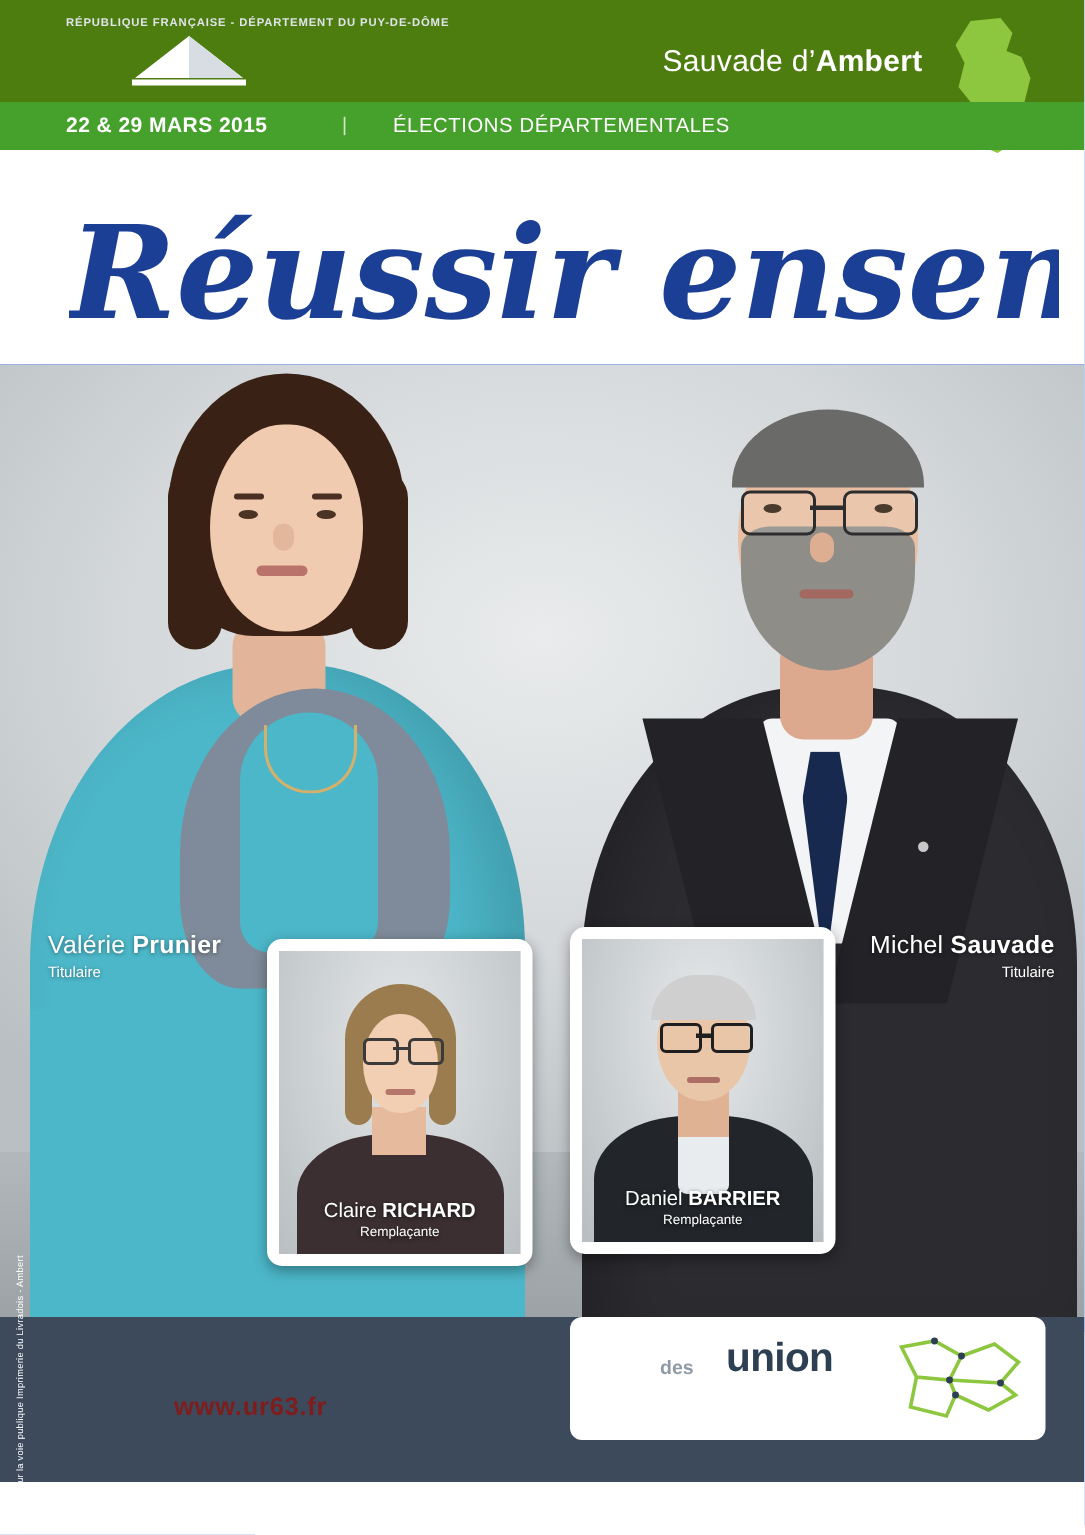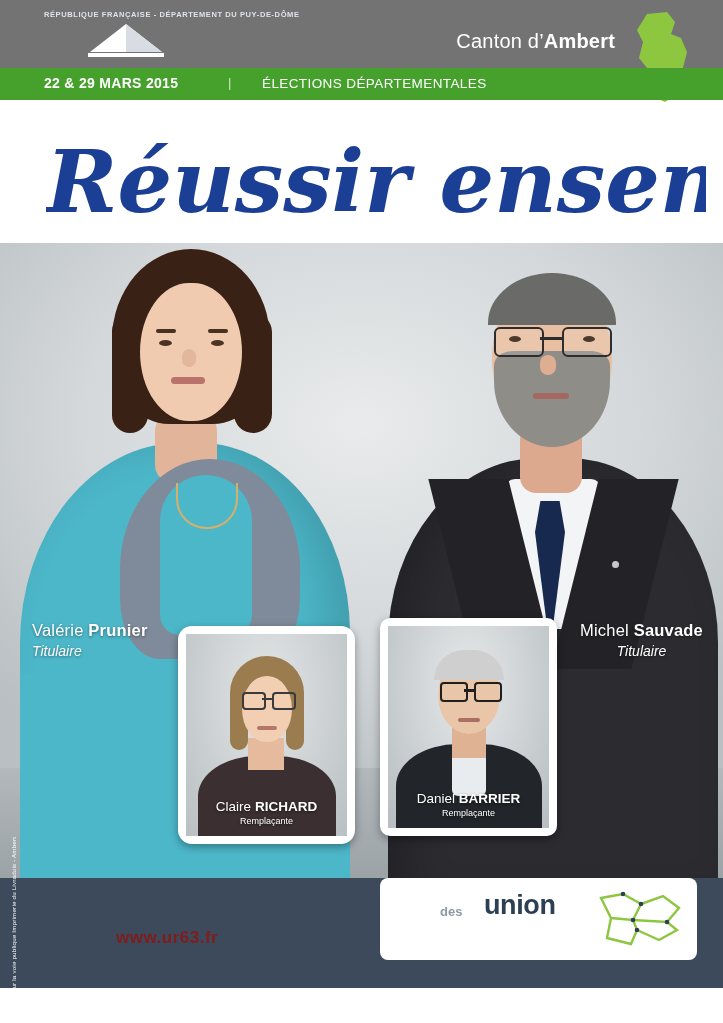--- a/index.html
+++ b/index.html
@@ -1,20 +1,20 @@
 <!DOCTYPE html>
 <html><head>
 <meta charset="utf-8">
 <style>
   html,body{margin:0;padding:0;background:#fff;}
   body{width:723px;height:1023px;overflow:hidden;font-family:"Liberation Sans",sans-serif;}
   .poster{position:relative;width:723px;height:1023px;background:#ffffff;overflow:hidden;}
 
   
-  .header{position:absolute;left:0;top:0;width:723px;height:68px;background:#737373;}
+  .header{position:absolute;left:0;top:0;width:723px;height:68px;background:#4d7c0f;}
   .rf-line{position:absolute;left:44px;top:10px;font-size:7.5px;letter-spacing:.6px;color:#dfe4ea;font-weight:bold;}
   .marianne{position:absolute;left:84px;top:22px;width:84px;height:40px;}
   .canton{position:absolute;right:108px;top:30px;font-size:20px;color:#ffffff;letter-spacing:.2px;}
   .canton b{font-weight:bold;}
 
   
   .greenbar{position:absolute;left:0;top:68px;width:723px;height:32px;background:#46a02c;}
   .greenbar .date{position:absolute;left:44px;top:7px;color:#fff;font-size:14px;font-weight:bold;letter-spacing:.3px;}
   .greenbar .sep{position:absolute;left:228px;top:7px;color:#cfeac3;font-size:13px;}
   .greenbar .elect{position:absolute;left:262px;top:8px;color:#fff;font-size:13.5px;letter-spacing:.4px;}
@@ -67,34 +67,34 @@
   .m-mouth{position:absolute;left:533px;top:150px;width:36px;height:6px;background:#a3685f;border-radius:5px;}
   .m-glass{position:absolute;left:494px;top:84px;width:116px;height:26px;}
   .m-glass .lens{position:absolute;top:0;width:46px;height:26px;border:2.5px solid #2d2d2d;border-radius:6px;background:rgba(255,255,255,.12);}
   .m-glass .bridge{position:absolute;left:46px;top:10px;width:22px;height:2.5px;background:#2d2d2d;}
   .m-eye{position:absolute;width:12px;height:6px;background:#4b3b2c;border-radius:50%;}
   .m-nose{position:absolute;left:540px;top:112px;width:16px;height:20px;background:#ddae91;border-radius:8px;}
   .m-pin{position:absolute;left:612px;top:318px;width:7px;height:7px;background:#c8c8c8;border-radius:50%;}
 
   
   .name-left{position:absolute;left:32px;top:378px;color:#fff;}
-  .name-right{position:absolute;right:20px;top:378px;color:#fff;text-align:center;}
+  .name-right{position:absolute;right:20px;top:378px;color:#fff;text-align:right;}
   .name-line{font-size:16.5px;letter-spacing:.2px;text-shadow:0 1px 3px rgba(0,0,0,.45);}
   .name-line b{font-weight:bold;}
-  .role{font-size:14px;margin-top:3px;text-shadow:0 1px 3px rgba(0,0,0,.45);font-style:italic;}
+  .role{font-size:10px;margin-top:3px;text-shadow:0 1px 3px rgba(0,0,0,.45);}
 
   
   .card{position:absolute;width:177px;height:218px;background:#fff;border-radius:10px;
         box-shadow:0 3px 9px rgba(0,0,0,.35);padding:8px 8px 0 8px;box-sizing:border-box;}
   .card .inner{position:relative;width:161px;height:202px;overflow:hidden;background:#c9ced0;}
   .card .cap{position:absolute;left:0;bottom:10px;width:100%;text-align:center;color:#fff;}
   .card .cap .n{font-size:13.5px;text-shadow:0 1px 3px rgba(0,0,0,.6);}
   .card .cap .n b{font-weight:bold;}
   .card .cap .r{font-size:9px;margin-top:2px;text-shadow:0 1px 3px rgba(0,0,0,.6);}
-  #card1{left:178px;top:383px;border-radius:14px;}
+  #card1{left:178px;top:383px;}
   #card2{left:380px;top:375px;}
 
   
   .c1-bg{position:absolute;inset:0;background:radial-gradient(ellipse at 50% 30%, #e3e6e7, #b9bfc2);}
   .c1-body{position:absolute;left:12px;top:122px;width:138px;height:90px;background:#3b2f31;border-radius:60px 60px 0 0/40px 40px 0 0;}
   .c1-neck{position:absolute;left:62px;top:104px;width:36px;height:32px;background:#e6bb9d;}
   .c1-hair{position:absolute;left:44px;top:22px;width:74px;height:74px;background:#9a7c4e;border-radius:38px 38px 26px 26px;}
   .c1-hair2{position:absolute;left:44px;top:60px;width:18px;height:56px;background:#9a7c4e;border-radius:10px;}
   .c1-hair3{position:absolute;left:100px;top:60px;width:18px;height:56px;background:#9a7c4e;border-radius:10px;}
   .c1-face{position:absolute;left:56px;top:42px;width:50px;height:66px;background:#f2ceb3;border-radius:25px/34px;}
@@ -140,21 +140,21 @@
   <div class="header">
     <div class="rf-line">RÉPUBLIQUE FRANÇAISE - DÉPARTEMENT DU PUY-DE-DÔME</div>
 
     <svg class="marianne" viewBox="0 0 84 40">
       <polygon points="42,2 78,30 6,30" fill="#ffffff"></polygon>
       <polygon points="42,2 78,30 42,30" fill="#d8dde3"></polygon>
       <rect x="4" y="31" width="76" height="4" fill="#ffffff"></rect>
     </svg>
 
     <div class="canton">
-      <span>Canton d’</span><b>Ambert</b>
+      <span>Sauvade d’</span><b>Ambert</b>
     </div>
 
     <svg class="dept" viewBox="0 0 86 92">
       <path d="M34 2 L54 0 L62 10 L58 22 L68 26 L74 40 L70 56 L78 66 L68 80 L52 90 L38 84 L30 70 L34 56 L26 46 L30 30 L24 18 Z" fill="#8dc63f"></path>
     </svg>
   </div>
 
   <div class="greenbar">
     <div class="date">22 &amp; 29 MARS 2015</div>
     <div class="sep">|</div>

